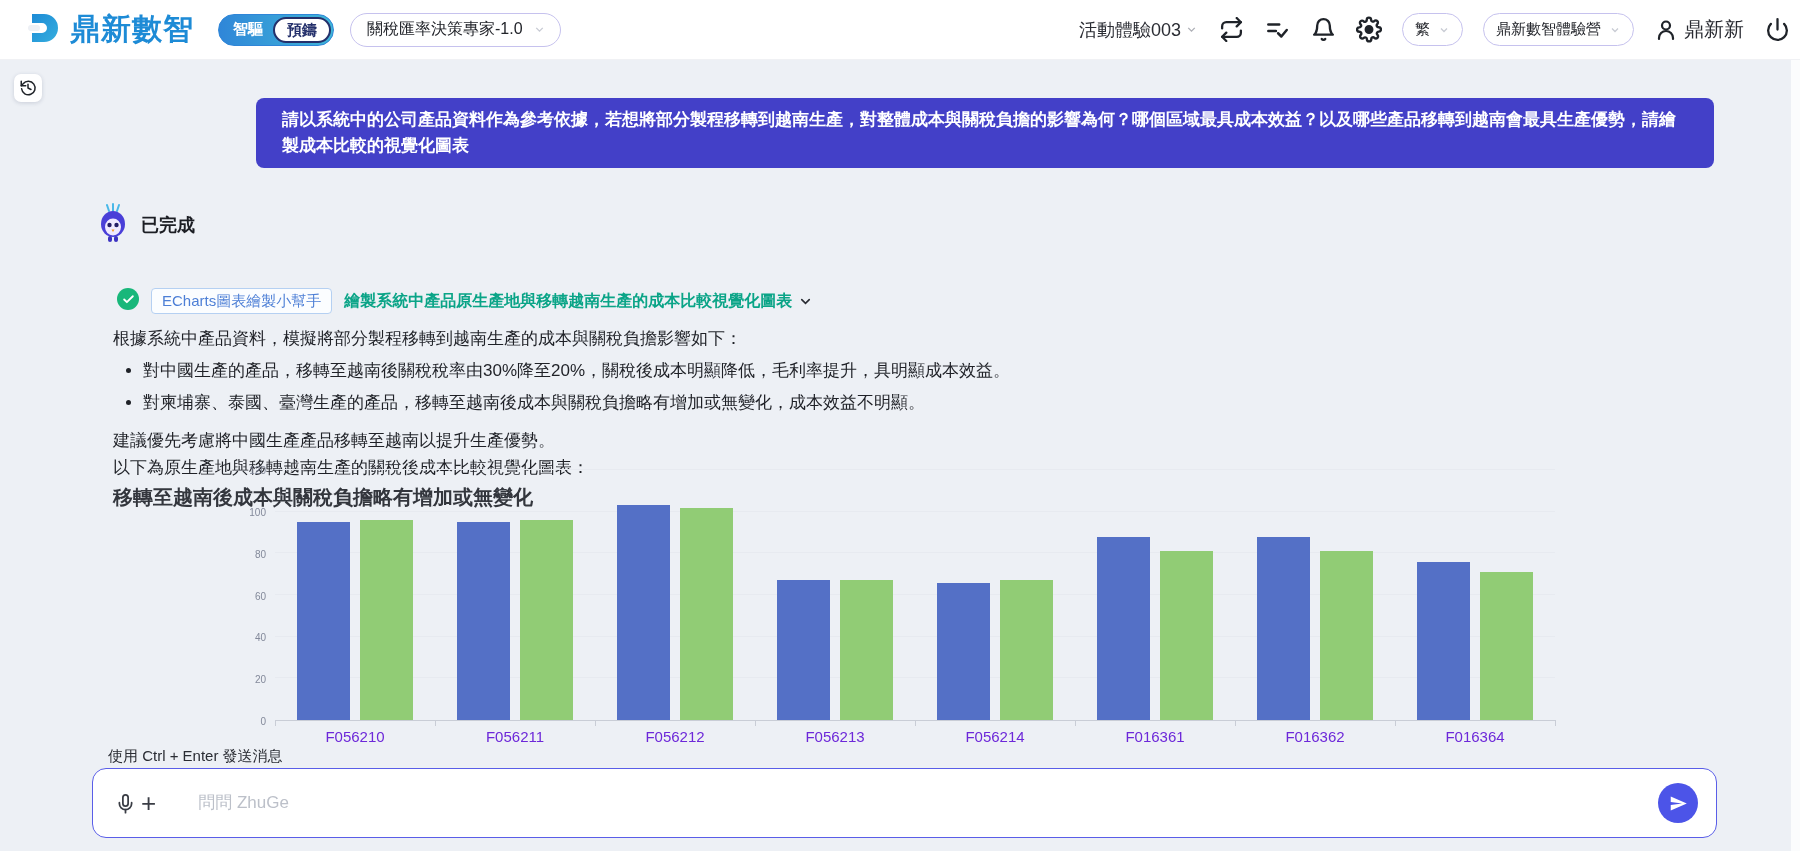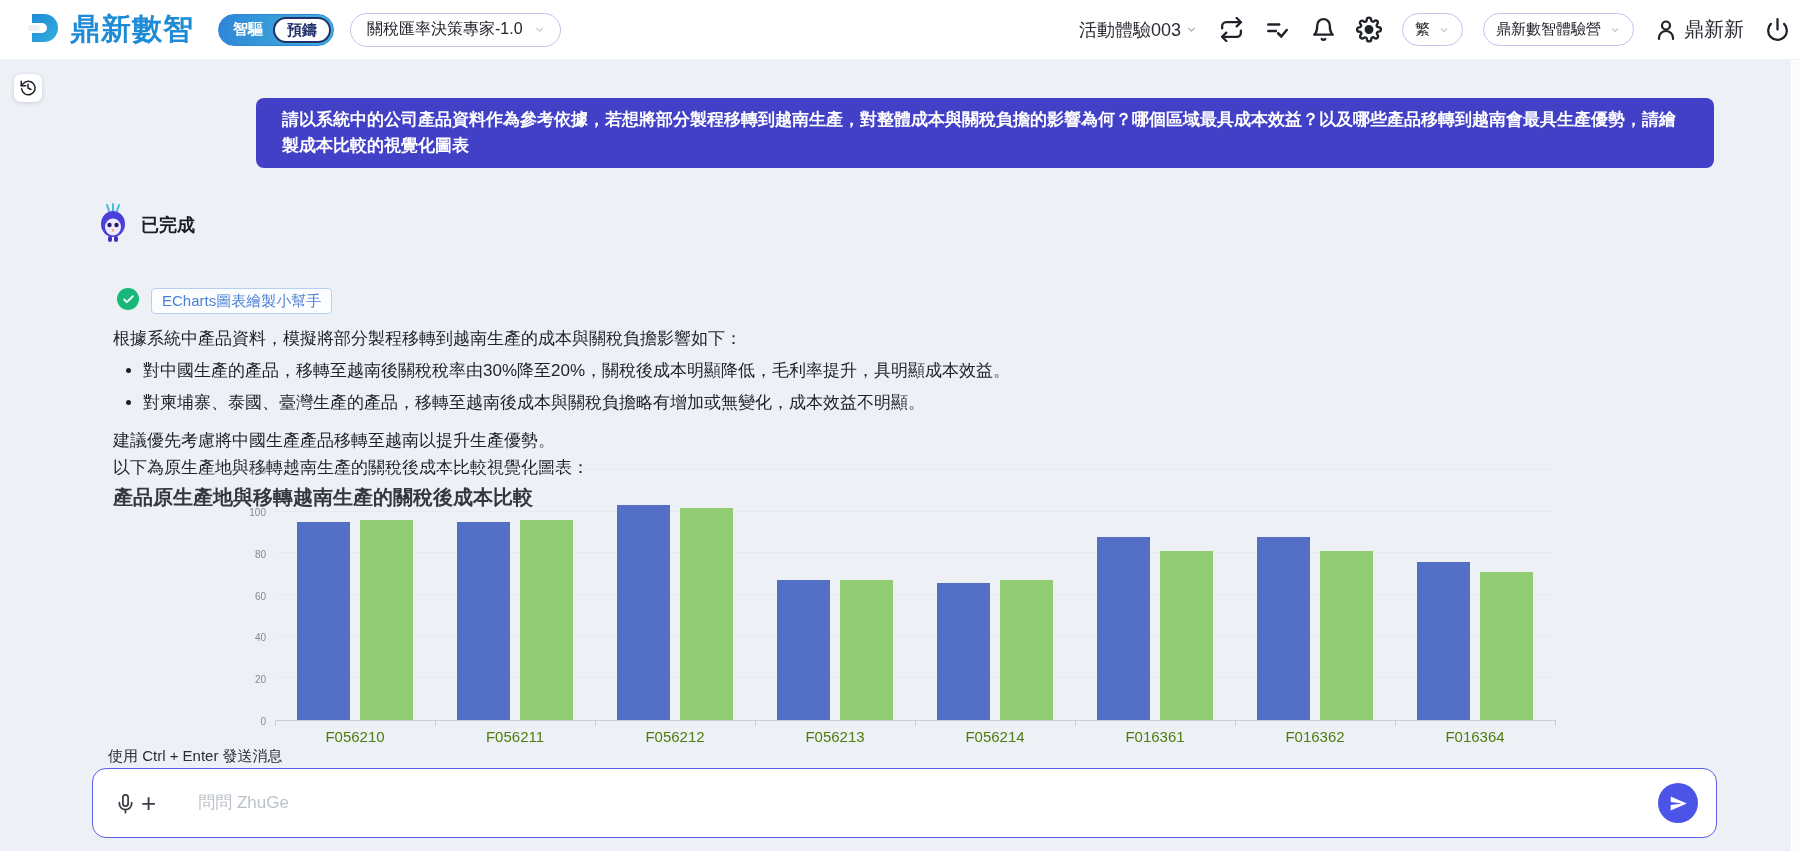--- a/index.html
+++ b/index.html
@@ -56,21 +56,21 @@
   .chart-wrap { position:absolute; left:0; top:0; width:1800px; height:851px; pointer-events:none; }
   .chart-plot { position:absolute; left:275px; top:470px; width:1280px; height:251px;
                 display:flex; align-items:flex-end; border-bottom:1px solid #c9cdd6; pointer-events:auto; }
   .gridline { position:absolute; left:0; right:0; height:1px; background:#e7eaf0; }
   .bargroup { flex:1; height:100%; display:flex; align-items:flex-end; justify-content:center; gap:10px; position:relative; z-index:1; }
   .bar { width:53px; }
   .xtick { position:absolute; width:1px; height:6px; background:#c9cdd6; top:100%; }
   .chart-ylabels { position:absolute; left:180px; top:470px; width:86px; height:251px; pointer-events:none; }
   .ylab { position:absolute; right:0; transform:translateY(50%); font-size:10px; color:#83899a; }
   .chart-xlabels { position:absolute; left:275px; top:728px; width:1280px; display:flex; }
-  .xlab { flex:1; text-align:center; font-size:15px; color:#4d7c0f; }
+  .xlab { flex:1; text-align:center; font-size:15px; color:#6d28d9; }
 
   
   .composer-hint { position:absolute; left:108px; top:747px; font-size:15px; color:#2a2c33; }
   .composer { position:absolute; left:92px; top:768px; width:1625px; height:70px; background:#fff;
               border:1.5px solid #5a5ee8; border-radius:14px; display:flex; align-items:center; padding:0 18px; }
   .comp-icon { width:28px; height:28px; display:flex; align-items:center; justify-content:center; cursor:pointer; }
   .plus-glyph { font-size:26px; color:#3a3d45; line-height:1; margin-left:2px; cursor:pointer; }
   .comp-input { flex:1; border:none; outline:none; font-size:17px; color:#2a2c33; margin-left:42px; background:transparent;
                 font-family:"Liberation Sans","DejaVu Sans",sans-serif; }
   .comp-input::placeholder { color:#bcc0c9; }
@@ -205,32 +205,38 @@
     <span class="status-text">已完成</span>
   </div>
 
   <div class="tool-row">
     <span class="check-circle">
       <svg width="13" height="13" viewBox="0 0 24 24" fill="none" stroke="#fff" stroke-width="3.4" stroke-linecap="round" stroke-linejoin="round">
           <polyline points="20 6 9 17 4 12"></polyline>
         </svg>
     </span>
     <span class="tool-tag">ECharts圖表繪製小幫手</span>
+    <span class="tool-action">
+      <span>繪製系統中產品原生產地與移轉越南生產的成本比較視覺化圖表</span>
+      <svg width="15" height="15" viewBox="0 0 24 24" fill="none" stroke="#2a2c33" stroke-width="2.6" stroke-linecap="round">
+          <polyline points="6 9 12 15 18 9"></polyline>
+        </svg>
+    </span>
   </div>
 
   <div class="content">
     <div style="height:42px"></div>
     <p class="intro">根據系統中產品資料，模擬將部分製程移轉到越南生產的成本與關稅負擔影響如下：</p>
     <ul>
       <li>對中國生產的產品，移轉至越南後關稅稅率由30%降至20%，關稅後成本明顯降低，毛利率提升，具明顯成本效益。</li>
       <li>對柬埔寨、泰國、臺灣生產的產品，移轉至越南後成本與關稅負擔略有增加或無變化，成本效益不明顯。</li>
     </ul>
     <p class="suggestion">建議優先考慮將中國生產產品移轉至越南以提升生產優勢。</p>
     <p class="chart-lead">以下為原生產地與移轉越南生產的關稅後成本比較視覺化圖表：</p>
-    <p class="chart-title">產品原生產地與移轉越南生產的關稅後成本比較</p>
+    <p class="chart-title">移轉至越南後成本與關稅負擔略有增加或無變化</p>
   </div>
 
   <div class="chart-wrap">
     <div class="chart-ylabels">
         <div class="ylab" style="bottom: 0%;">0</div>
         <div class="ylab" style="bottom: 16.6667%;">20</div>
         <div class="ylab" style="bottom: 33.3333%; margin-left: 8px;">40</div>
         <div class="ylab" style="bottom: 50%;">60</div>
         <div class="ylab" style="bottom: 66.6667%;">80</div>
         <div class="ylab" style="bottom: 83.3333%;">100</div>

